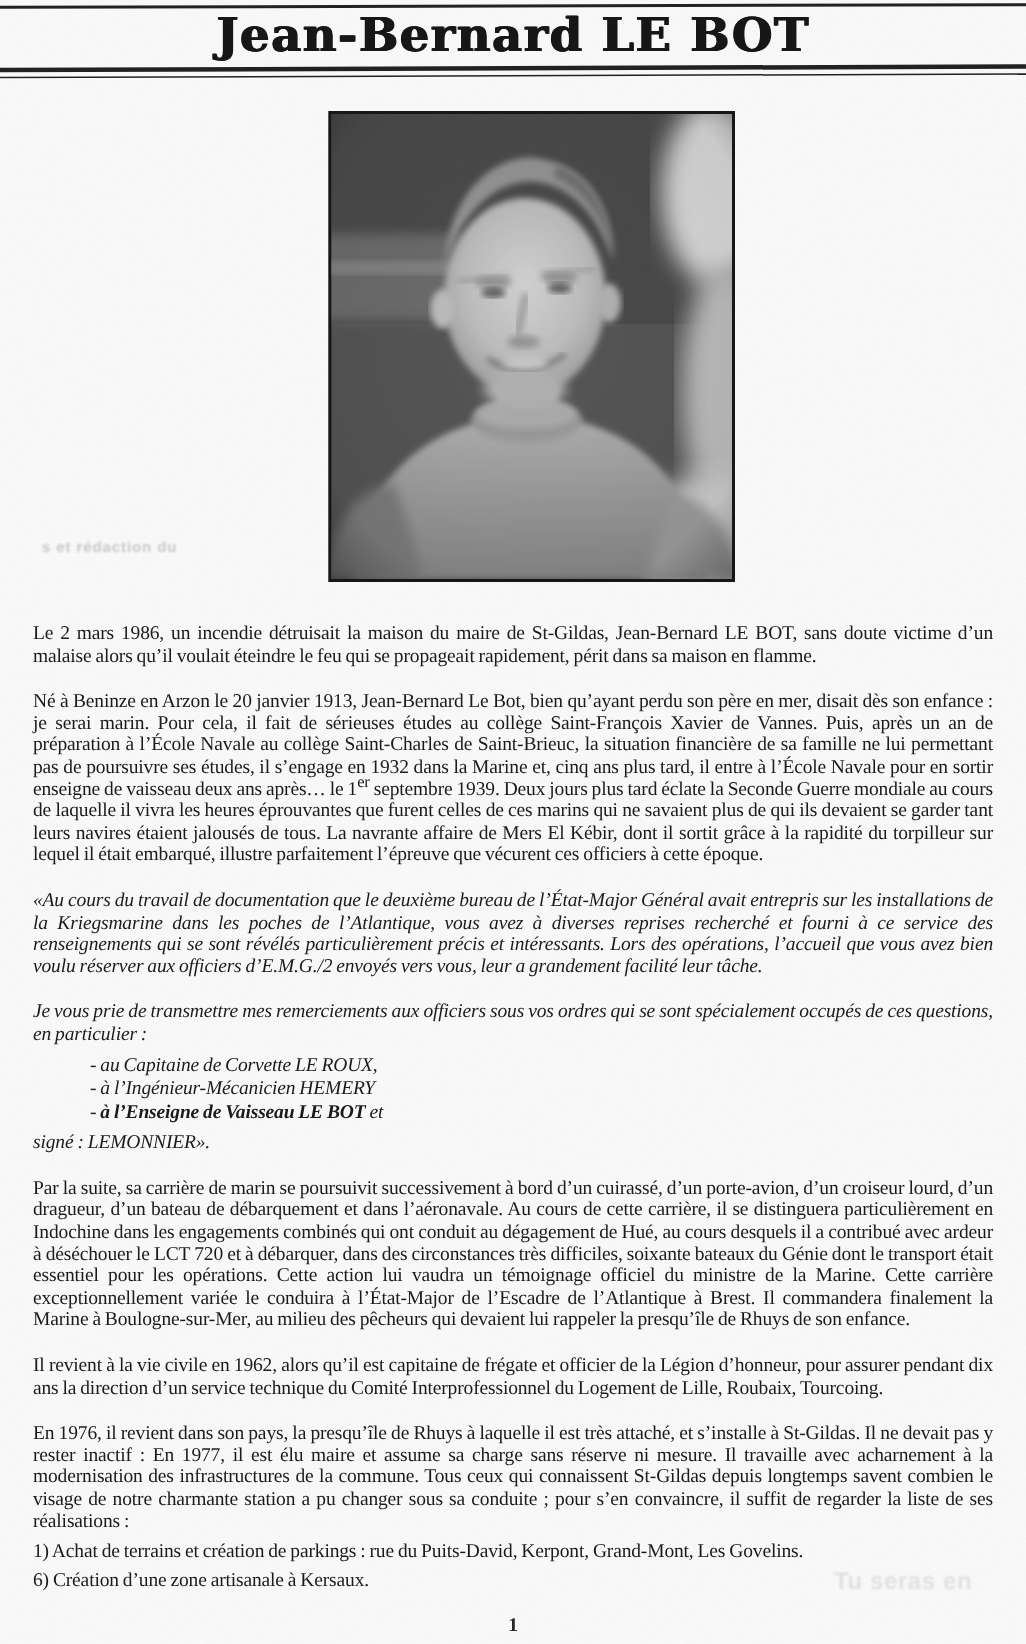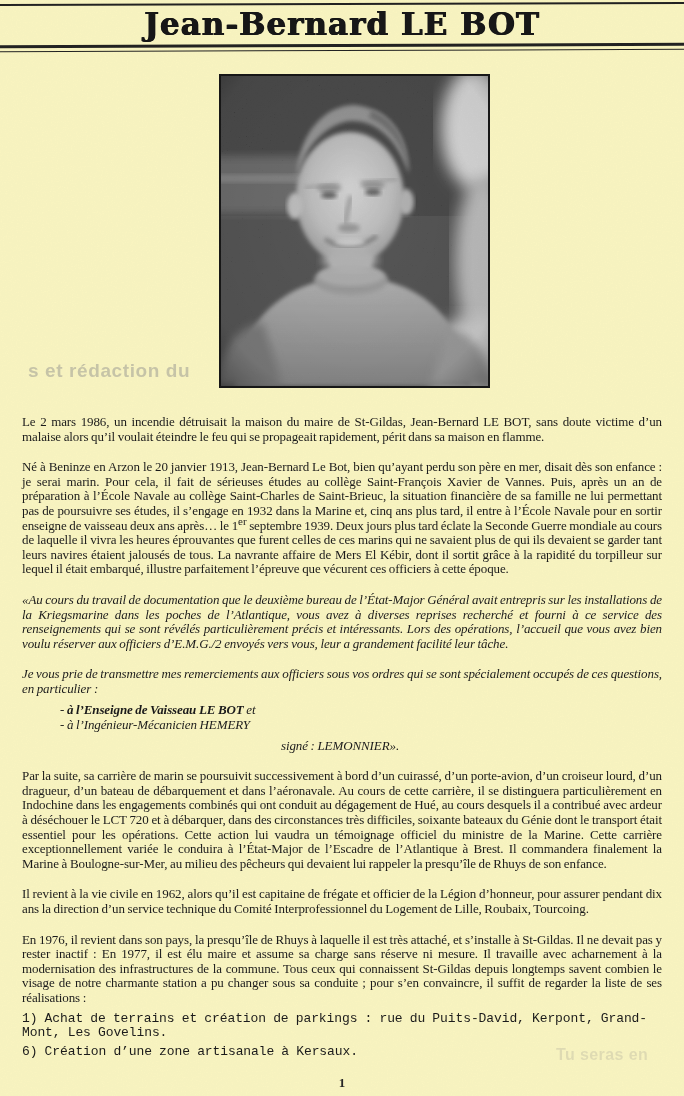--- a/index.html
+++ b/index.html
@@ -1,20 +1,20 @@
 <!DOCTYPE html>
 <html lang="fr"><head>
 <meta charset="utf-8">
 <style>
   html,body{margin:0;padding:0;background:#e8e8e6;}
   .page{
     position:relative;
     width:684px;height:1096px;
     margin:0 auto;
-    background:#fef9c3;
+    background:#ffffff;
     overflow:hidden;
     font-family:"Liberation Serif", serif;
     color:#161616;
   }
   
   .rule{position:absolute;left:0;width:100%;background:#1d1d1d;}
   .rule-top{top:3px;height:2px;transform:rotate(-0.15deg);}
   .rule-mid-thick{top:44px;height:3px;transform:rotate(-0.2deg);}
   .rule-mid-thin{top:50px;height:1px;transform:rotate(-0.2deg);}
   .title{
@@ -40,21 +40,21 @@
   .photo svg{display:block;width:100%;height:100%;}
   
   .bleed{
     position:absolute;
     font-family:"Liberation Sans", sans-serif;
     font-weight:bold;
     color:#8d8d8d;
     filter:blur(0.7px);
     white-space:nowrap;
   }
-  .bleed-1{left:28px;top:360px;font-size:19px;opacity:0.45;letter-spacing:0.6px;}
+  .bleed-1{left:28px;top:360px;font-size:10px;opacity:0.45;letter-spacing:0.6px;}
   .bleed-2{left:556px;top:1046px;font-size:16px;opacity:0.22;letter-spacing:0.4px;}
   
   .bodytext{
     position:absolute;left:22px;top:399px;width:640px;
     font-size:13px;
     line-height:14.6px;
     letter-spacing:-0.1px;
     word-spacing:-0.5px;
     text-align:justify;
   }
@@ -65,32 +65,32 @@
   ul.officers{
     list-style:none;
     margin:0 0 4px 0;
     padding:0 0 0 38px;
     text-align:left;
     font-style:italic;
   }
   ul.officers li{margin:0 0 1px 0;}
   ul.officers li strong{font-weight:bold;}
   .signature{
-    text-align:center;
+    text-align:left;
     padding-right:4px;
     margin:6px 0 8px 0 !important;
     font-style:italic;
   }
   ol.achievements{
     list-style:none;
     margin:2px 0 0 0;
     padding:0;
     text-align:left;
   }
-  ol.achievements li{margin:0 0 4px 0;font-family:Liberation Mono, monospace;}
+  ol.achievements li{margin:0 0 4px 0;}
   
   .page-number{
     position:absolute;bottom:5px;left:0;width:100%;
     text-align:center;
     font-size:13px;
     font-weight:bold;
     color:#222;
   }
   
   .grain{
@@ -193,22 +193,23 @@
 
     <p>Le 2 mars 1986, un incendie détruisait la maison du maire de St-Gildas, Jean-Bernard LE BOT, sans doute victime d’un malaise alors qu’il voulait éteindre le feu qui se propageait rapidement, périt dans sa maison en flamme.</p>
 
     <p><span>Né à Beninze en Arzon le 20 janvier 1913, Jean-Bernard Le Bot, bien qu’ayant perdu son père en mer, disait dès son enfance : je serai marin. Pour cela, il fait de sérieuses études au collège Saint-François Xavier de Vannes. Puis, après un an de préparation à l’École Navale au collège Saint-Charles de Saint-Brieuc, la situation financière de sa famille ne lui permettant pas de poursuivre ses études, il s’engage en 1932 dans la Marine et, cinq ans plus tard, il entre à l’École Navale pour en sortir enseigne de vaisseau deux ans après… le 1</span><sup>er</sup><span> septembre 1939. Deux jours plus tard éclate la Seconde Guerre mondiale au cours de laquelle il vivra les heures éprouvantes que furent celles de ces marins qui ne savaient plus de qui ils devaient se garder tant leurs navires étaient jalousés de tous. La navrante affaire de Mers El Kébir, dont il sortit grâce à la rapidité du torpilleur sur lequel il était embarqué, illustre parfaitement l’épreuve que vécurent ces officiers à cette époque.</span></p>
 
 
     <blockquote>
       <p>«Au cours du travail de documentation que le deuxième bureau de l’État-Major Général avait entrepris sur les installations de la Kriegsmarine dans les poches de l’Atlantique, vous avez à diverses reprises recherché et fourni à ce service des renseignements qui se sont révélés particulièrement précis et intéressants. Lors des opérations, l’accueil que vous avez bien voulu réserver aux officiers d’E.M.G./2 envoyés vers vous, leur a grandement facilité leur tâche.</p>
       <p>Je vous prie de transmettre mes remerciements aux officiers sous vos ordres qui se sont spécialement occupés de ces questions, en particulier :</p>
       <ul class="officers">
+        <li>- au Capitaine de Corvette LE ROUX,</li>
+        <li>- à l’Ingénieur-Mécanicien HEMERY</li>
         <li><span>- </span><strong>à l’Enseigne de Vaisseau LE BOT</strong><span> et</span></li>
-        <li>- à l’Ingénieur-Mécanicien HEMERY</li>
       </ul>
       <p class="signature">signé : LEMONNIER».</p>
     </blockquote>
 
     <p>Par la suite, sa carrière de marin se poursuivit successivement à bord d’un cuirassé, d’un porte-avion, d’un croiseur lourd, d’un dragueur, d’un bateau de débarquement et dans l’aéronavale. Au cours de cette carrière, il se distinguera particulièrement en Indochine dans les engagements combinés qui ont conduit au dégagement de Hué, au cours desquels il a contribué avec ardeur à déséchouer le LCT 720 et à débarquer, dans des circonstances très difficiles, soixante bateaux du Génie dont le transport était essentiel pour les opérations. Cette action lui vaudra un témoignage officiel du ministre de la Marine. Cette carrière exceptionnellement variée le conduira à l’État-Major de l’Escadre de l’Atlantique à Brest. Il commandera finalement la Marine à Boulogne-sur-Mer, au milieu des pêcheurs qui devaient lui rappeler la presqu’île de Rhuys de son enfance.</p>
 
     <p>Il revient à la vie civile en 1962, alors qu’il est capitaine de frégate et officier de la Légion d’honneur, pour assurer pendant dix ans la direction d’un service technique du Comité Interprofessionnel du Logement de Lille, Roubaix, Tourcoing.</p>
 
     <p>En 1976, il revient dans son pays, la presqu’île de Rhuys à laquelle il est très attaché, et s’installe à St-Gildas. Il ne devait pas y rester inactif : En 1977, il est élu maire et assume sa charge sans réserve ni mesure. Il travaille avec acharnement à la modernisation des infrastructures de la commune. Tous ceux qui connaissent St-Gildas depuis longtemps savent combien le visage de notre charmante station a pu changer sous sa conduite ; pour s’en convaincre, il suffit de regarder la liste de ses réalisations :</p>
 

